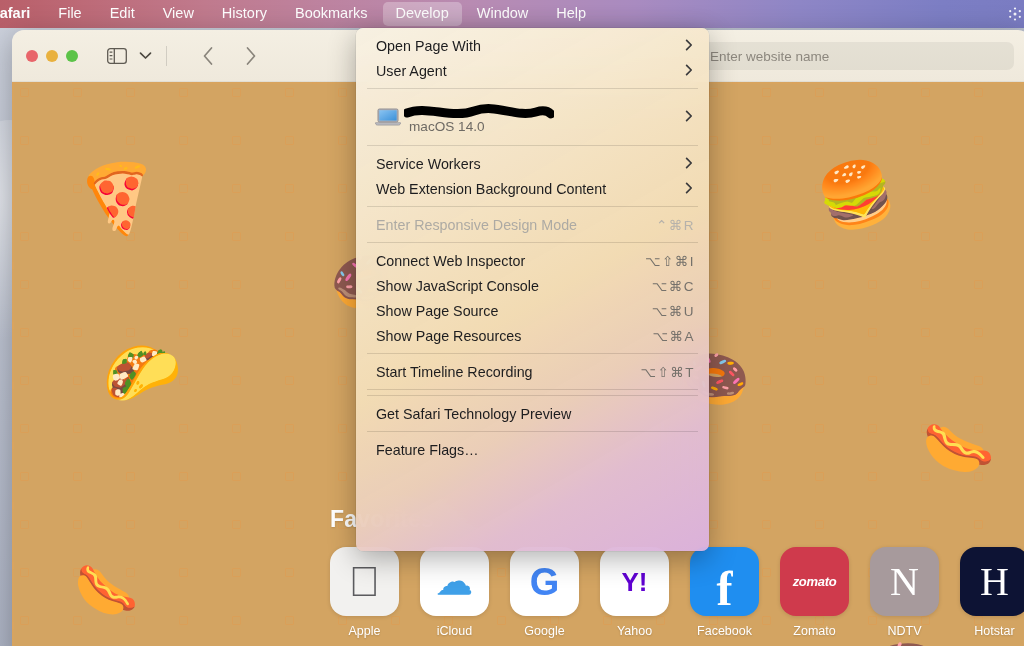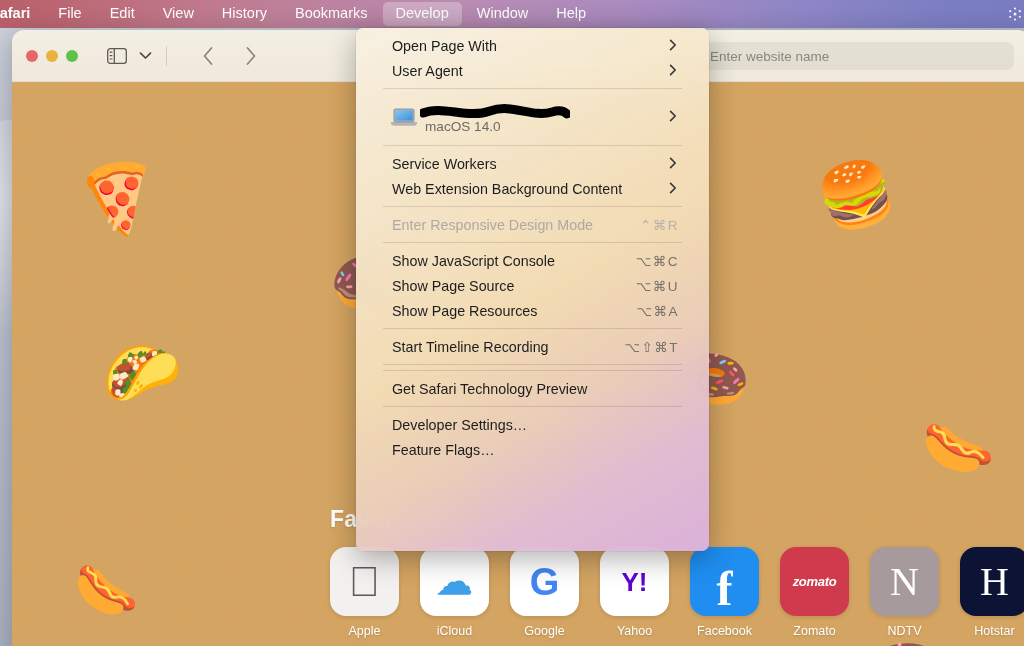--- a/index.html
+++ b/index.html
@@ -154,21 +154,21 @@
     background:
       linear-gradient(150deg,
         rgba(247,240,226,0.97) 0%,
         rgba(246,232,205,0.95) 28%,
         rgba(243,222,184,0.94) 52%,
         rgba(236,208,190,0.93) 68%,
         rgba(226,190,216,0.92) 82%,
         rgba(219,178,228,0.92) 100%);
     backdrop-filter: blur(22px);
   }
-  .menu-inner { position: relative; padding: 5px 16px; }
+  .menu-inner { position: relative; padding: 5px 0; }
   .mi {
     position: relative;
     height: 25px;
     display: flex; align-items: center;
     padding: 0 9px 0 15px;
     margin: 0 5px;
     border-radius: 5px;
     font-size: 14.3px;
     color: #1d1d1f;
     white-space: nowrap;
@@ -631,20 +631,25 @@
             </svg></span>
         </div>
         <div class="sep"></div>
         <div class="mi disabled">
           <span class="label">Enter Responsive Design Mode</span>
           <span class="spacer"></span>
           <span class="shortcut">⌃⌘R</span>
         </div>
         <div class="sep"></div>
         <div class="mi">
+          <span class="label">Connect Web Inspector</span>
+          <span class="spacer"></span>
+          <span class="shortcut">⌥⇧⌘I</span>
+        </div>
+        <div class="mi">
           <span class="label">Show JavaScript Console</span>
           <span class="spacer"></span>
           <span class="shortcut">⌥⌘C</span>
         </div>
         <div class="mi">
           <span class="label">Show Page Source</span>
           <span class="spacer"></span>
           <span class="shortcut">⌥⌘U</span>
         </div>
         <div class="mi">
@@ -658,24 +663,20 @@
           <span class="spacer"></span>
           <span class="shortcut">⌥⇧⌘T</span>
         </div>
         <div class="sep"></div>
         <div class="sep"></div>
         <div class="mi">
           <span class="label">Get Safari Technology Preview</span>
           <span class="spacer"></span>
         </div>
         <div class="sep"></div>
-        <div class="mi">
-          <span class="label">Developer Settings…</span>
-          <span class="spacer"></span>
-        </div>
         <div class="mi">
           <span class="label">Feature Flags…</span>
           <span class="spacer"></span>
         </div>
       </div>
   </div>
 
 </div>
 
 </body></html>

